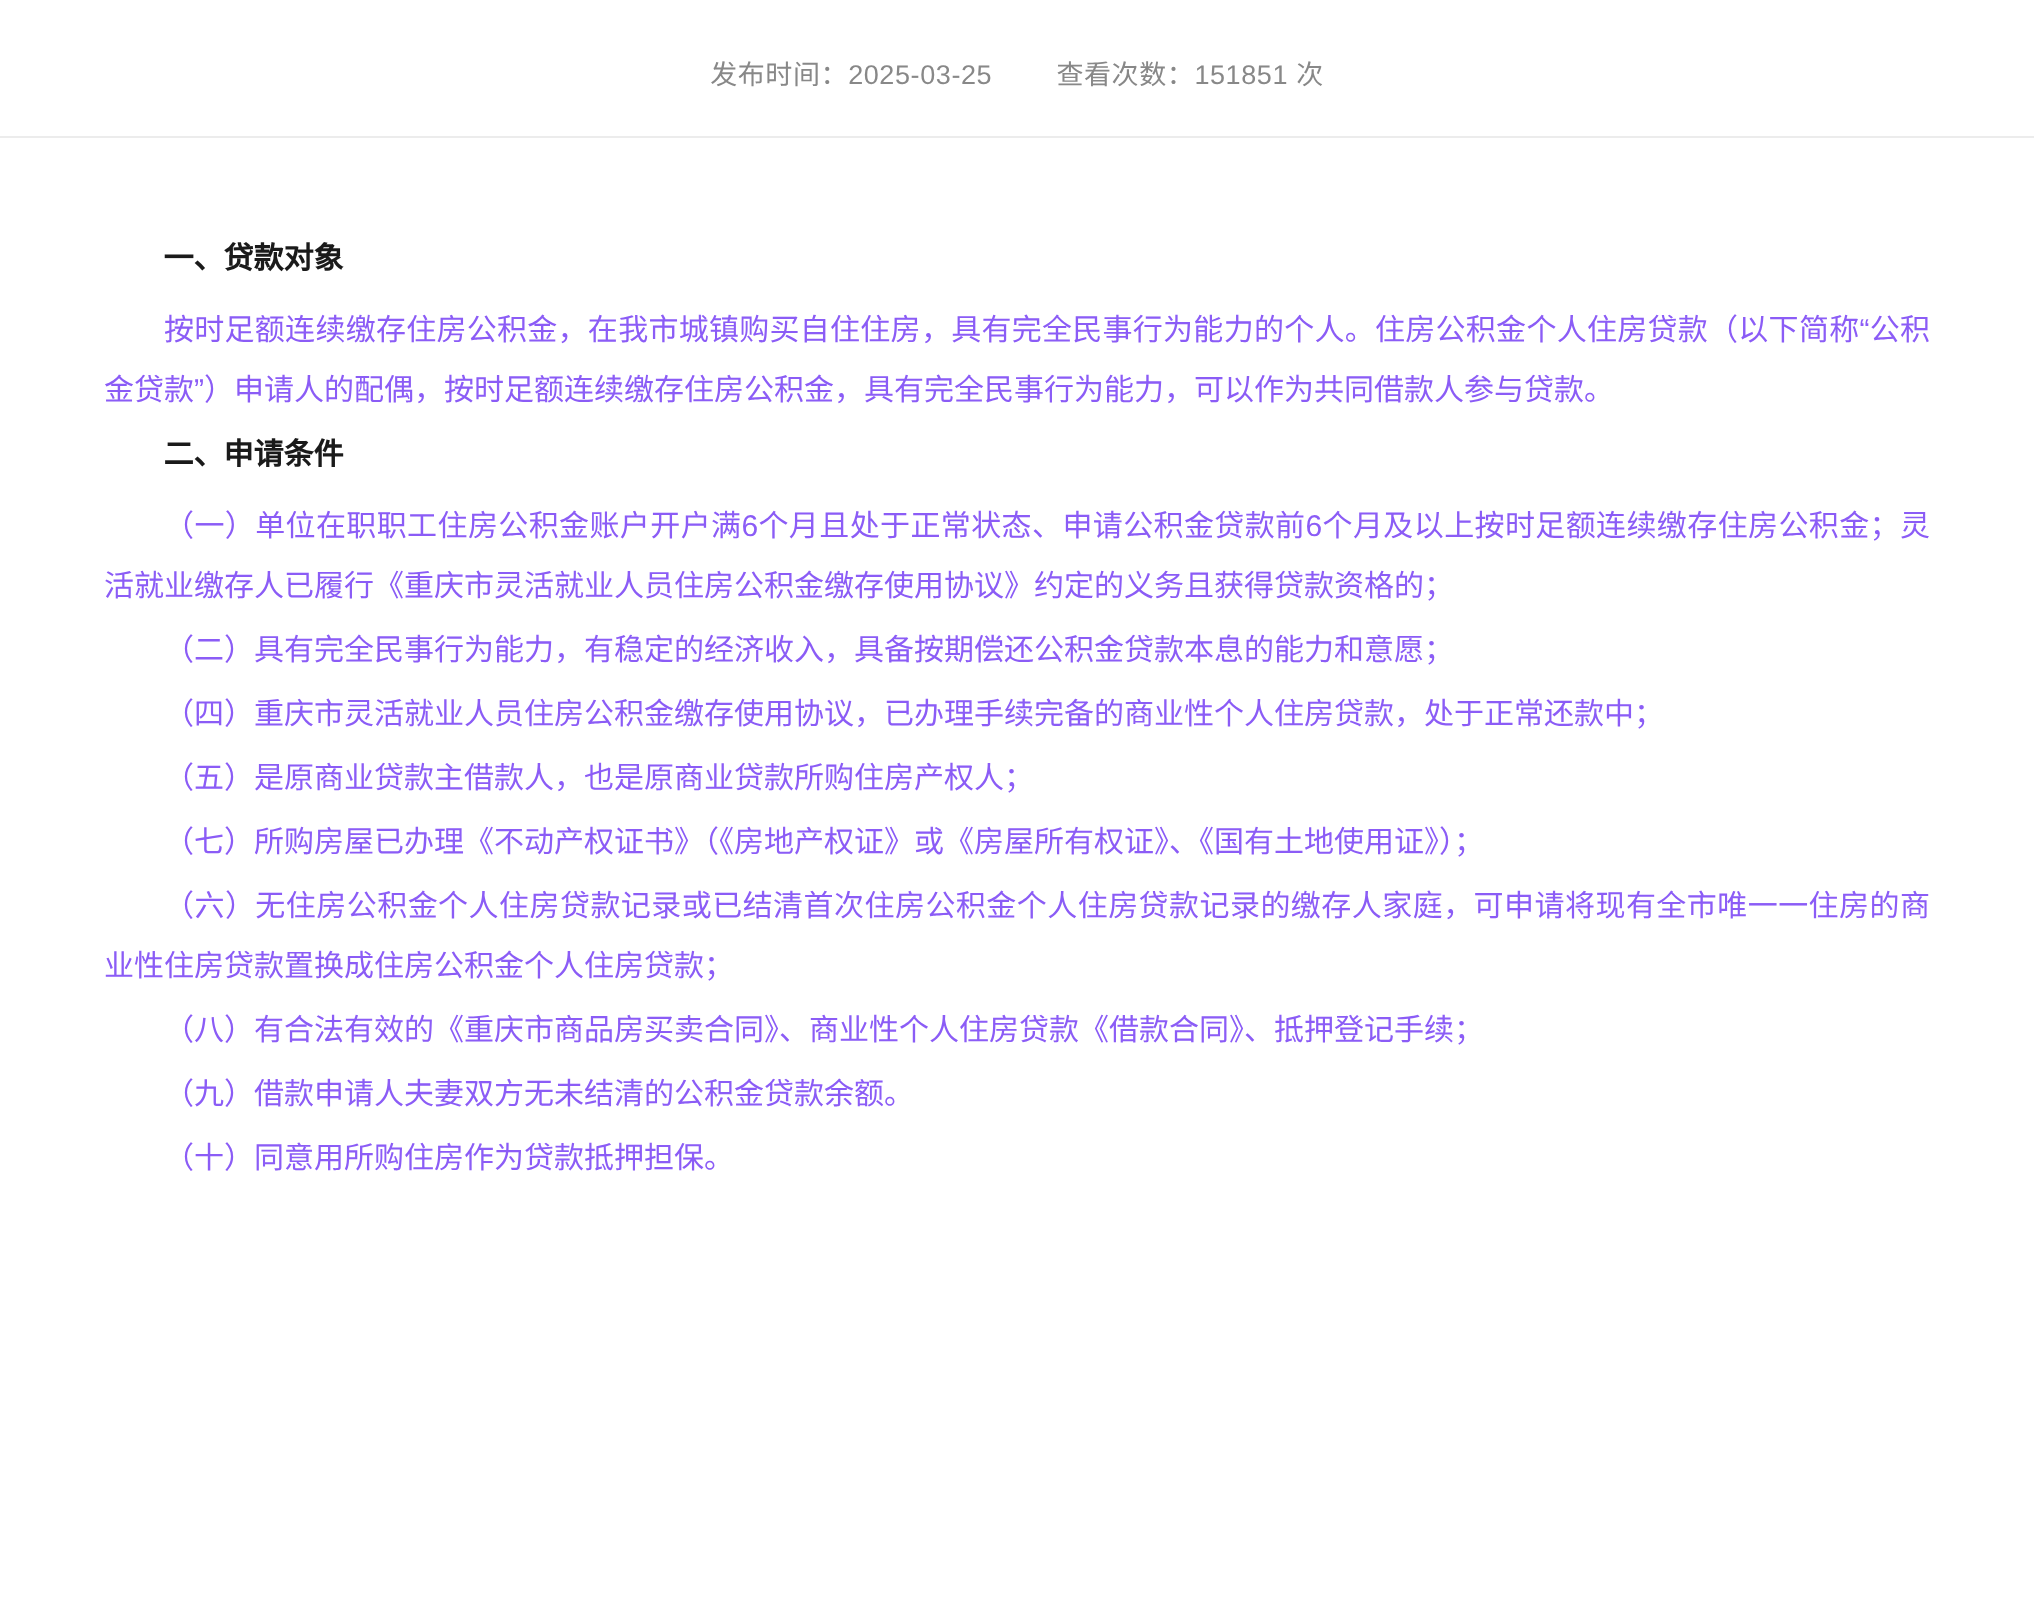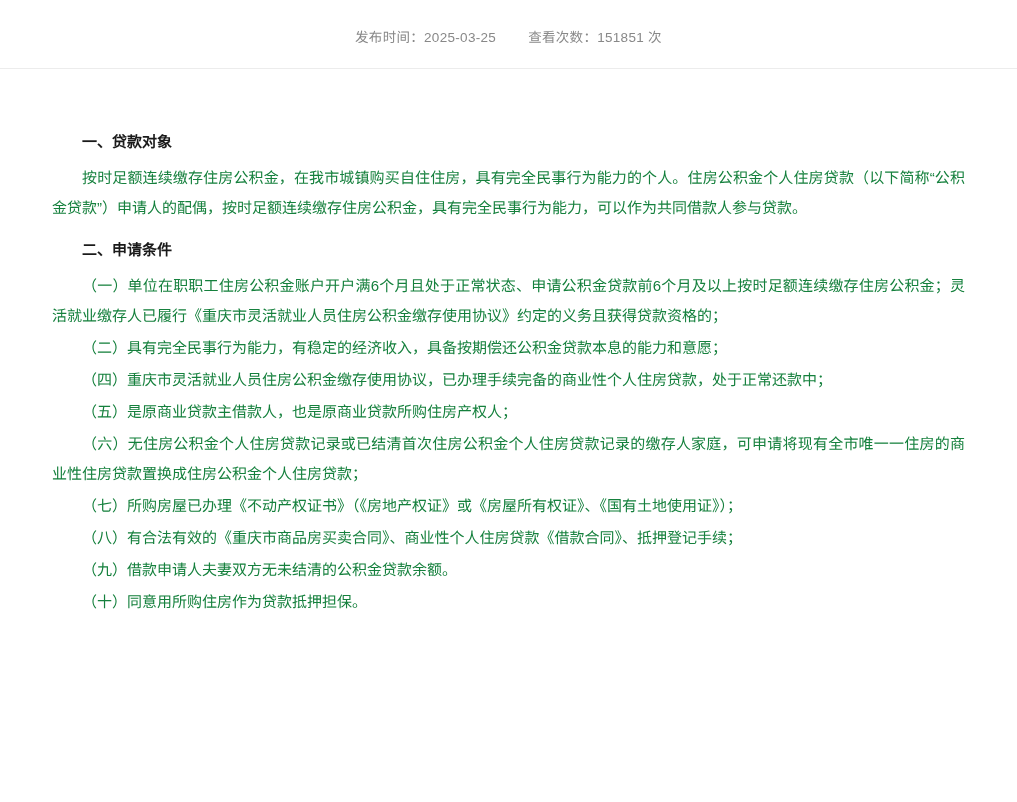--- a/index.html
+++ b/index.html
@@ -49,27 +49,27 @@
     width: 100%;
   }
   .content {
     padding: 46px 52px 24px 52px;
     box-sizing: border-box;
   }
   .section-heading {
     font-size: 15px;
     font-weight: bold;
     color: #1a1a1a;
-    margin: 12px 0 6px 0;
+    margin: 0 0 6px 0;
     text-indent: 2em;
     line-height: 30px;
   }
   .para {
     font-size: 15px;
-    color: #15803d;
+    color: #8b5cf6;
     line-height: 30px;
     text-align: justify;
     text-justify: inter-ideograph;
     text-indent: 2em;
     margin: 0 0 2px 0;
   }
   .para.tight {
     margin-bottom: 0;
   }
 </style>
@@ -93,20 +93,20 @@
   <div class="content">
 
     <h2 class="section-heading">一、贷款对象</h2>
     <p class="para">按时足额连续缴存住房公积金，在我市城镇购买自住住房，具有完全民事行为能力的个人。住房公积金个人住房贷款（以下简称“公积金贷款”）申请人的配偶，按时足额连续缴存住房公积金，具有完全民事行为能力，可以作为共同借款人参与贷款。</p>
 
     <h2 class="section-heading">二、申请条件</h2>
     <p class="para">（一）单位在职职工住房公积金账户开户满6个月且处于正常状态、申请公积金贷款前6个月及以上按时足额连续缴存住房公积金；灵活就业缴存人已履行《重庆市灵活就业人员住房公积金缴存使用协议》约定的义务且获得贷款资格的；</p>
     <p class="para">（二）具有完全民事行为能力，有稳定的经济收入，具备按期偿还公积金贷款本息的能力和意愿；</p>
     <p class="para">（四）重庆市灵活就业人员住房公积金缴存使用协议，已办理手续完备的商业性个人住房贷款，处于正常还款中；</p>
     <p class="para">（五）是原商业贷款主借款人，也是原商业贷款所购住房产权人；</p>
+    <p class="para">（七）所购房屋已办理《不动产权证书》（《房地产权证》或《房屋所有权证》、《国有土地使用证》）；</p>
     <p class="para">（六）无住房公积金个人住房贷款记录或已结清首次住房公积金个人住房贷款记录的缴存人家庭，可申请将现有全市唯一一住房的商业性住房贷款置换成住房公积金个人住房贷款；</p>
-    <p class="para">（七）所购房屋已办理《不动产权证书》（《房地产权证》或《房屋所有权证》、《国有土地使用证》）；</p>
     <p class="para">（八）有合法有效的《重庆市商品房买卖合同》、商业性个人住房贷款《借款合同》、抵押登记手续；</p>
     <p class="para">（九）借款申请人夫妻双方无未结清的公积金贷款余额。</p>
     <p class="para tight">（十）同意用所购住房作为贷款抵押担保。</p>
 
   </div>
 </div>
 
 </body></html>

